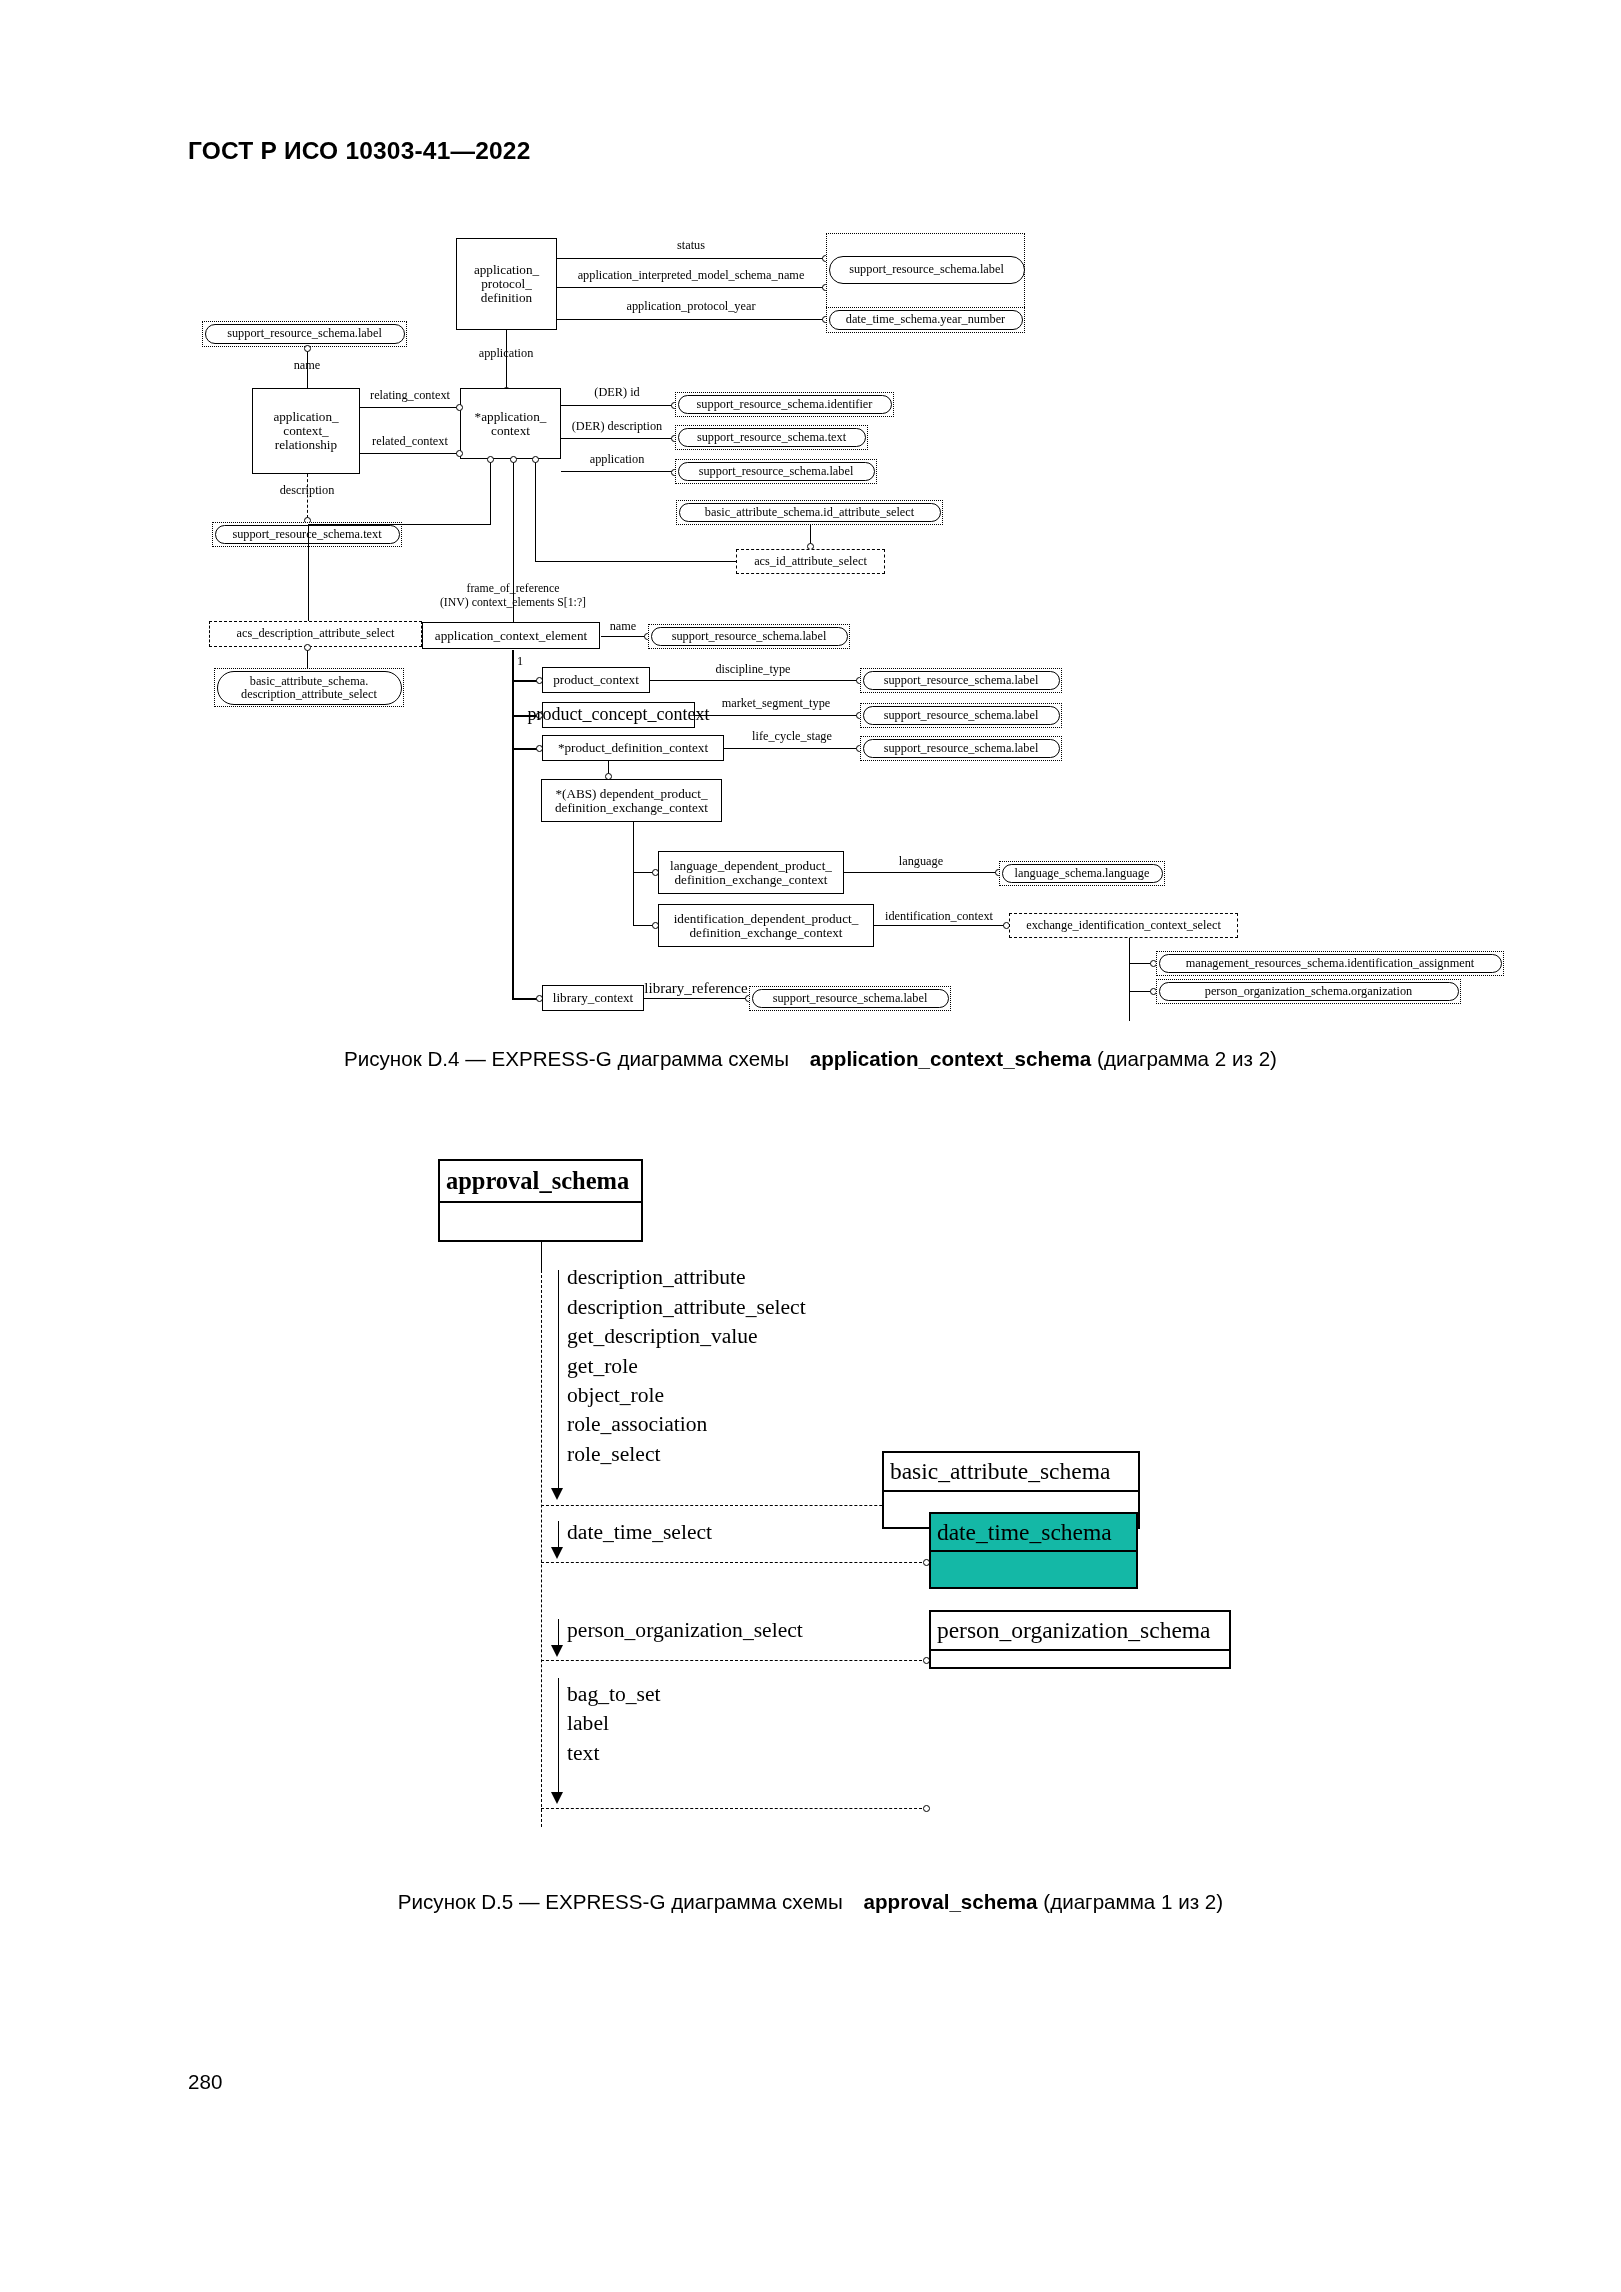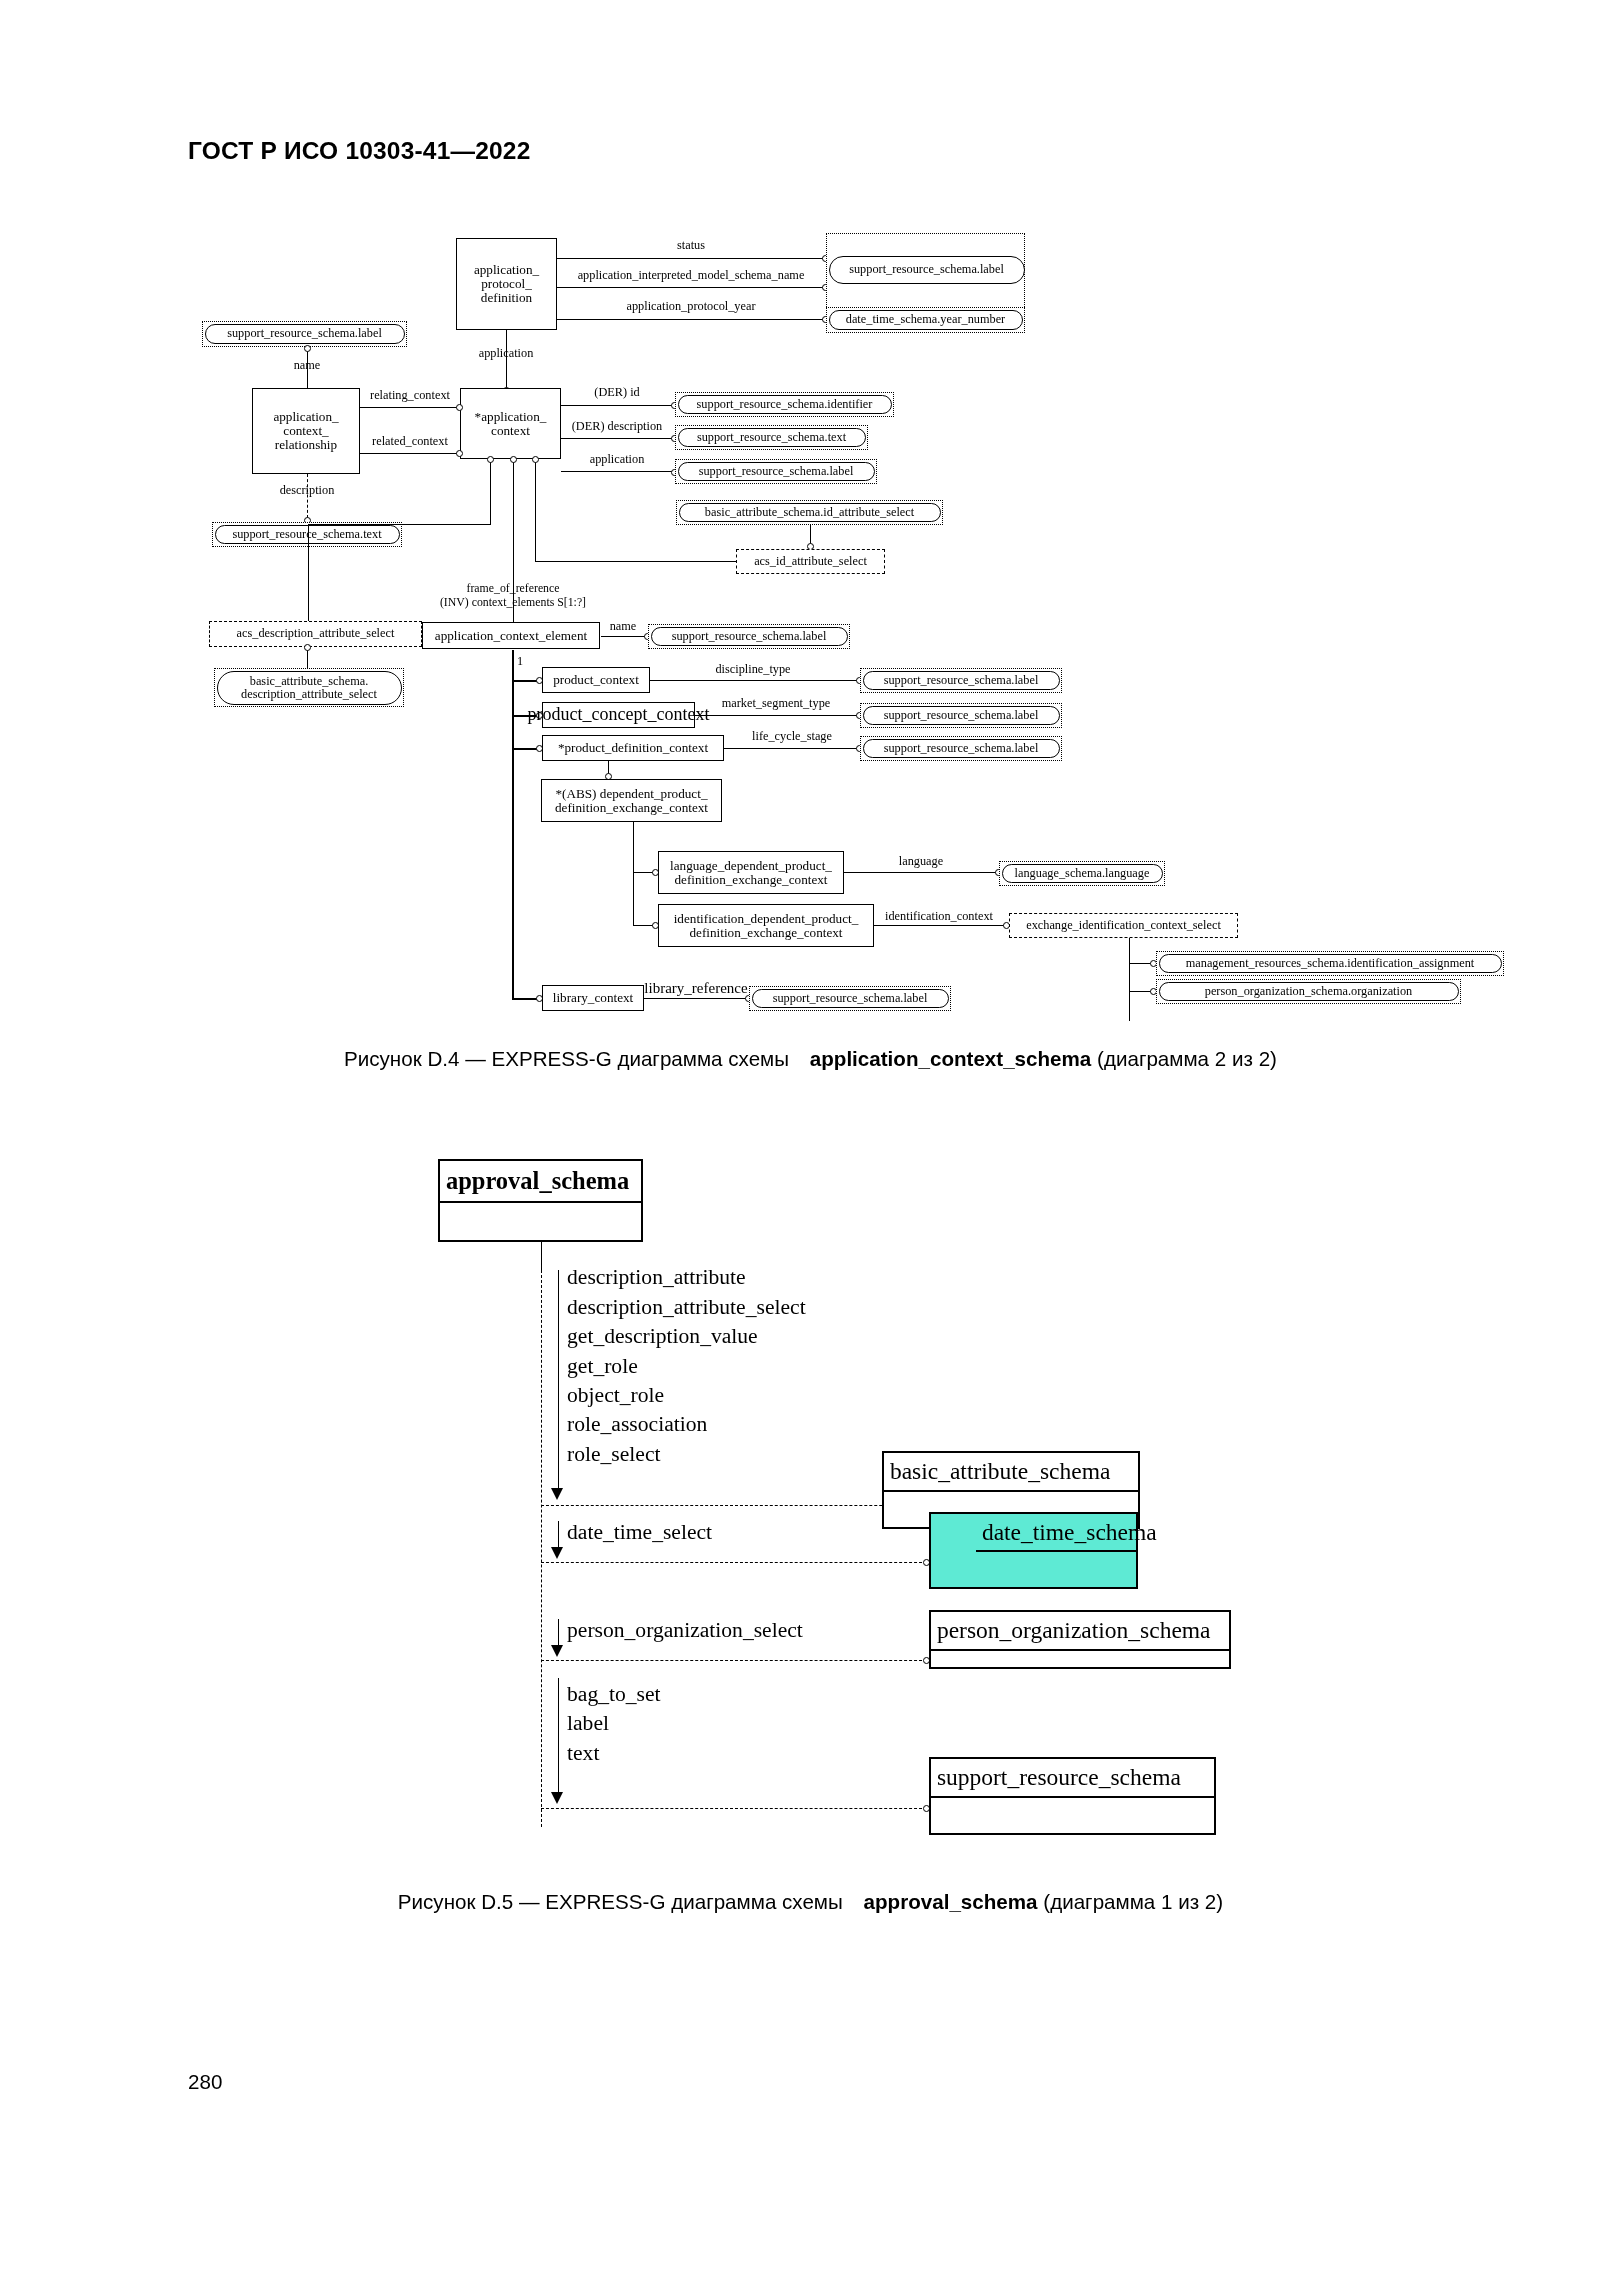--- a/index.html
+++ b/index.html
@@ -322,21 +322,21 @@
   <div style="position:absolute;left:882px;top:1451px;width:258px;height:78px;border:2.2px solid #000;box-sizing:border-box;background:#fff;">
     <div style="height:37px;border-bottom:2.2px solid #000;display:flex;align-items:center;padding-left:5.9px;font-family:'Liberation Serif',serif;font-size:23.5px;">basic_attribute_schema</div>
     <div style="height:37px;"></div>
   </div>
 
   <div class="v" style="left:558px;top:1521px;height:32px;"></div>
   <div class="arrow-d" style="left:551px;top:1547px;"></div>
   <div class="h d" style="left:541px;top:1562px;width:386px;"></div>
   <div class="circ" style="left:923px;top:1559px;"></div>
   <div class="lbl" style="left:567px;top:1521px;">date_time_select</div>
-  <div style="position:absolute;left:929px;top:1512px;width:209px;height:77px;border:2.2px solid #000;box-sizing:border-box;background:#5eead4;padding-left:45px;">
+  <div style="position:absolute;left:929px;top:1512px;width:209px;height:77px;border:2.2px solid #000;box-sizing:border-box;background:#14b8a6;">
     <div style="height:36px;border-bottom:2.2px solid #000;display:flex;align-items:center;padding-left:5.9px;font-family:'Liberation Serif',serif;font-size:23.5px;">date_time_schema</div>
     <div style="height:37px;"></div>
   </div>
 
   <div class="v" style="left:558px;top:1619px;height:32px;"></div>
   <div class="arrow-d" style="left:551px;top:1645px;"></div>
   <div class="h d" style="left:541px;top:1660px;width:386px;"></div>
   <div class="circ" style="left:923px;top:1657px;"></div>
   <div class="lbl" style="left:567px;top:1619px;">person_organization_select</div>
   <div style="position:absolute;left:929px;top:1610px;width:302px;height:59px;border:2.2px solid #000;box-sizing:border-box;background:#fff;text-align:right;">
@@ -344,24 +344,20 @@
     <div style="height:37px;"></div>
   </div>
 
   <div class="v" style="left:558px;top:1678px;height:120px;"></div>
   <div class="arrow-d" style="left:551px;top:1792px;"></div>
   <div class="h d" style="left:541px;top:1808px;width:386px;"></div>
   <div class="circ" style="left:923px;top:1805px;"></div>
   <div class="lbl" style="left:567px;top:1683px;">bag_to_set</div>
   <div class="lbl" style="left:567px;top:1712px;">label</div>
   <div class="lbl" style="left:567px;top:1742px;">text</div>
-  <div style="position:absolute;left:929px;top:1757px;width:287px;height:78px;border:2.2px solid #000;box-sizing:border-box;background:#fff;">
-    <div style="height:37px;border-bottom:2.2px solid #000;display:flex;align-items:center;padding-left:5.9px;font-family:'Liberation Serif',serif;font-size:23.5px;">support_resource_schema</div>
-    <div style="height:37px;"></div>
-  </div>
 </div>
 
 <div class="caption" id="caption-d5">
   <span>Рисунок D.5 — EXPRESS-G диаграмма схемы </span><b>approval_schema</b><span> (диаграмма 1 из 2)</span>
 </div>
 
 <div id="page-number">280</div>
 
 
 </body></html>

